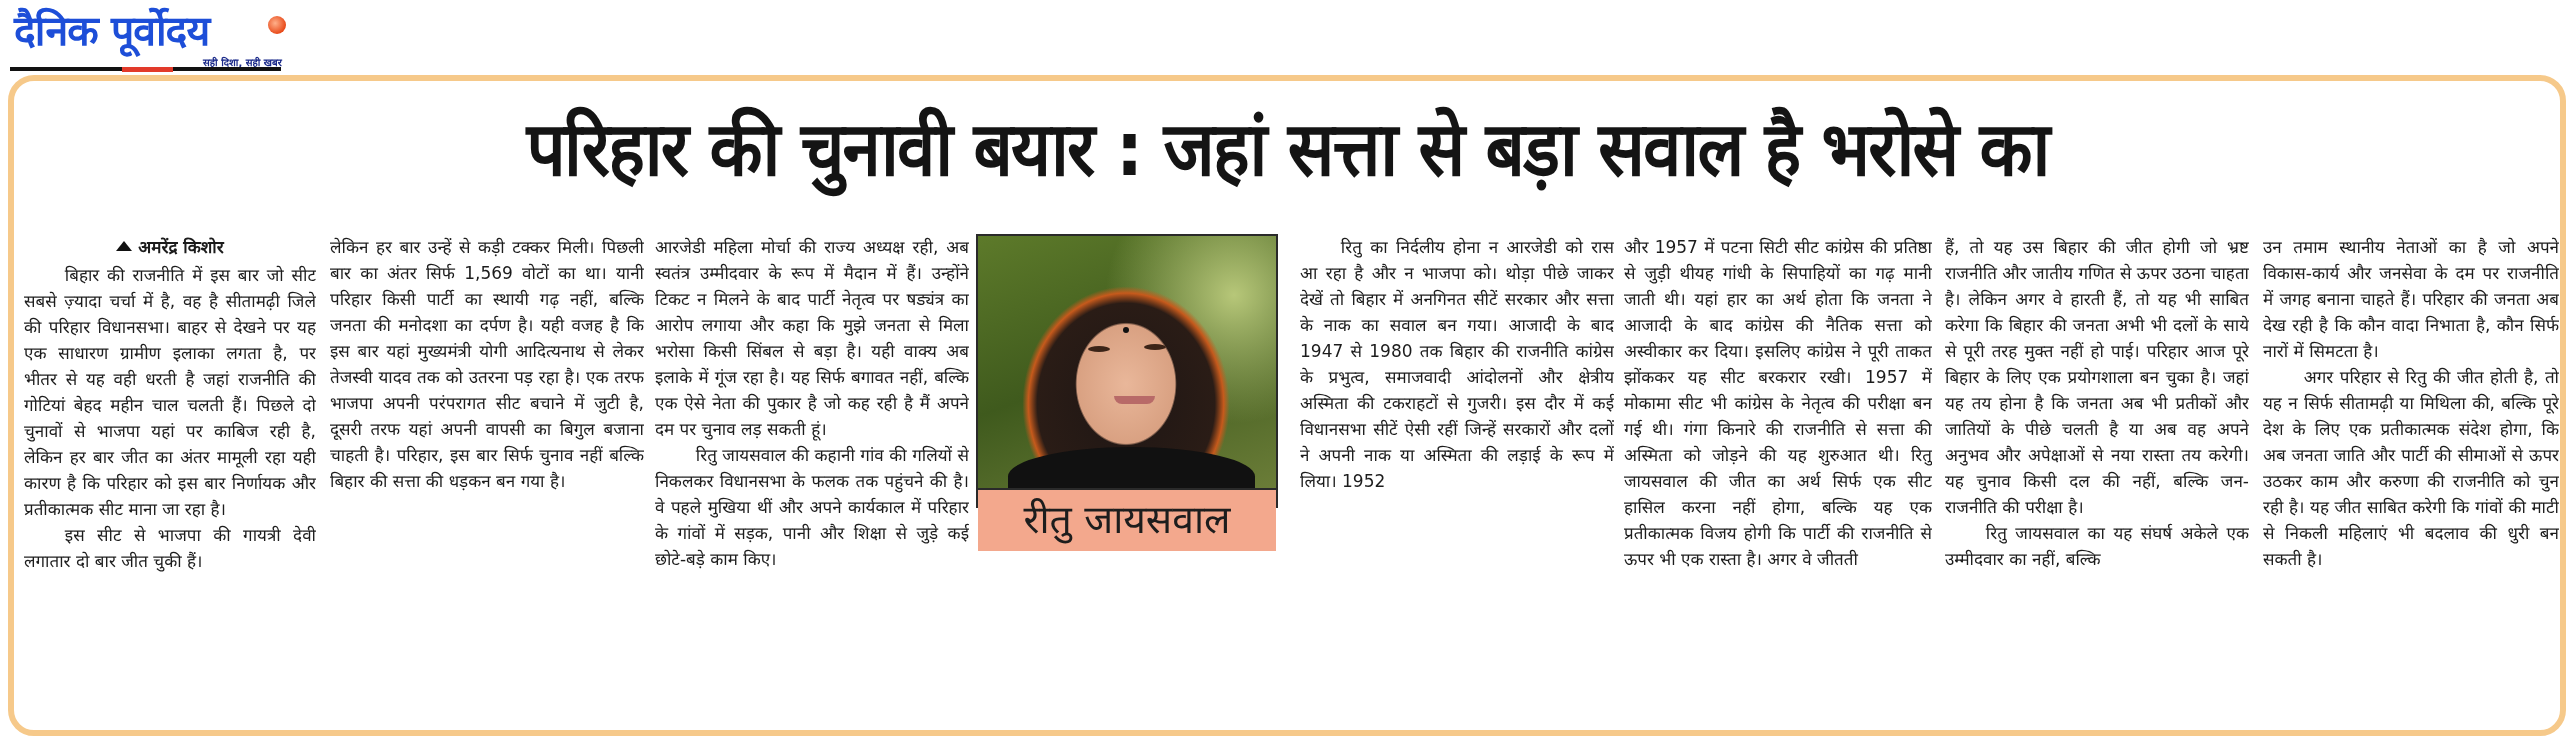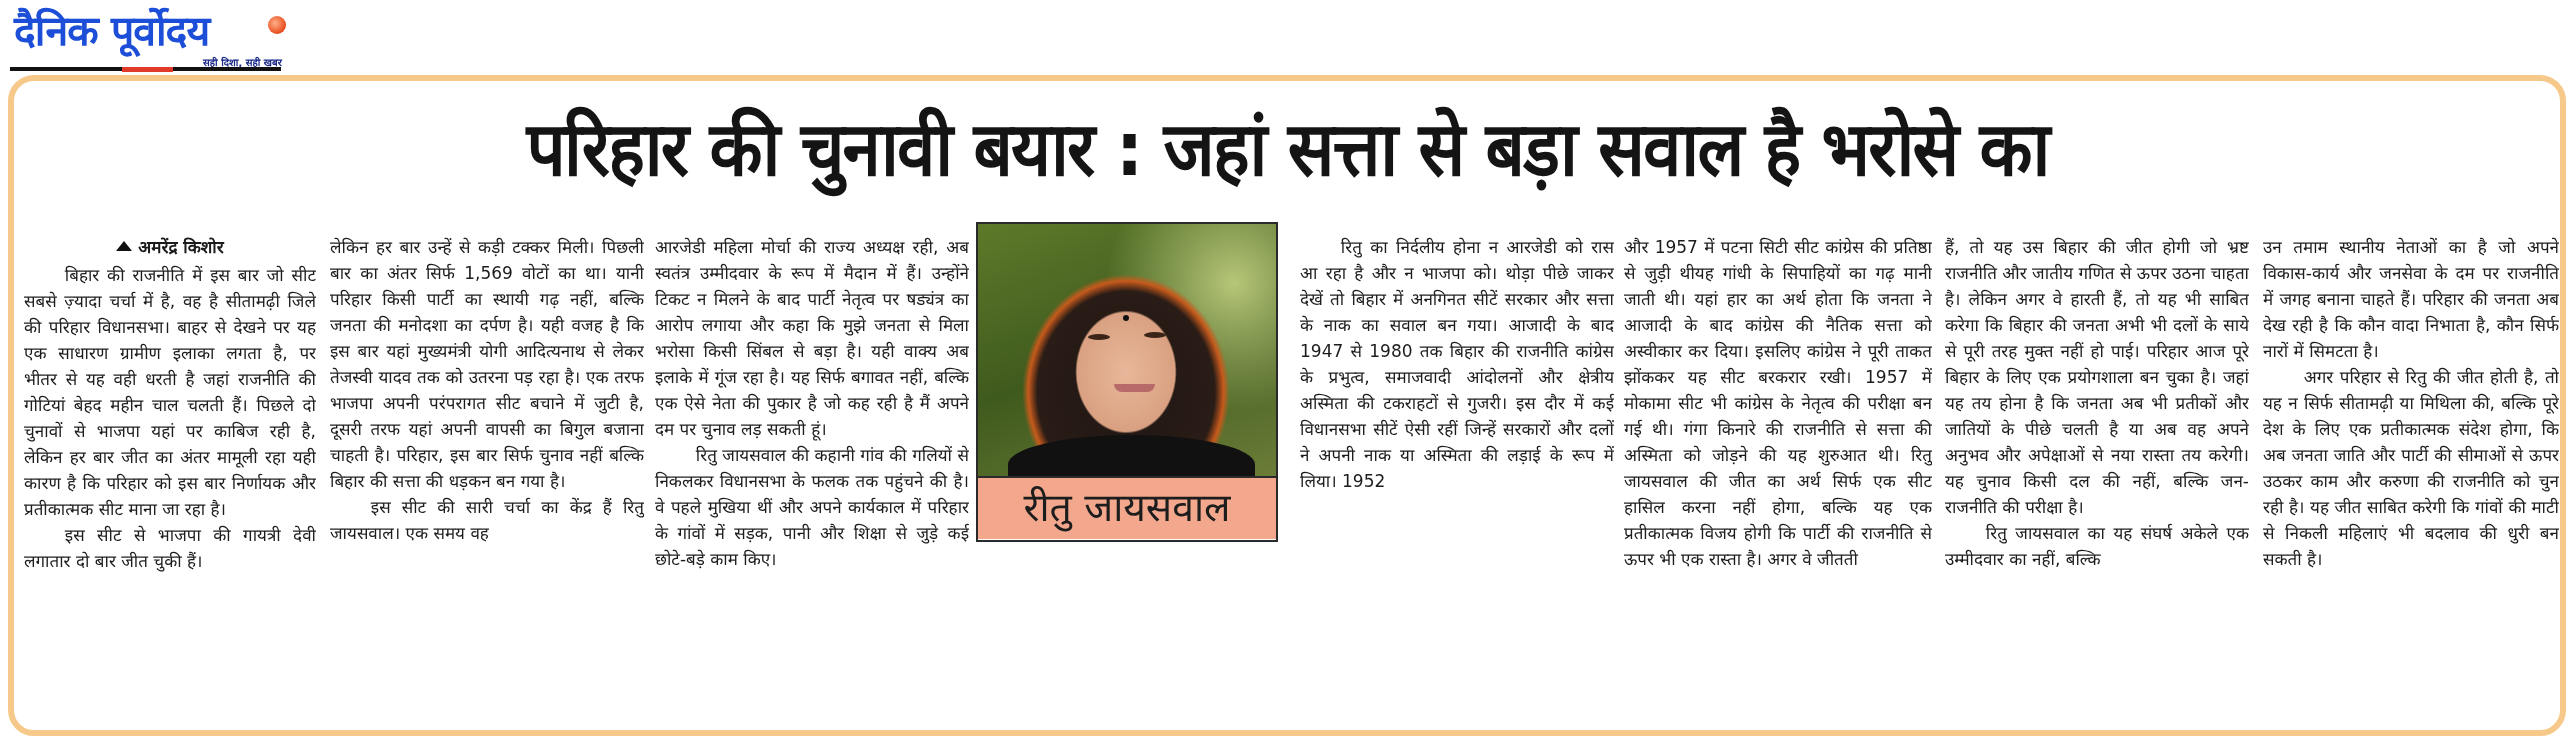--- a/index.html
+++ b/index.html
@@ -19,21 +19,21 @@
   .headline { position: absolute; left: 0; top: 95px; width: 2576px; text-align: center; font-family: "DejaVu Sans", sans-serif; font-weight: 900; font-size: 75px; line-height: 108px; color: #141414; letter-spacing: -2px; white-space: nowrap; transform: scaleX(0.92); transform-origin: 1282px 0; }
 
   .columns { position: absolute; top: 234px; left: 24px; width: 2535px; height: 483px; }
   .col { position: absolute; top: 0; height: 483px; font-family: "DejaVu Sans", sans-serif; font-size: 17px; line-height: 26px; text-align: justify; color: #1c1c1c; overflow: hidden; }
   .col p { margin: 0; }
   .col p.indent { text-indent: 2.4em; }
   .byline { text-align: center; font-weight: bold; font-size: 17px; margin-bottom: 2px; }
   .byline .tri { display: inline-block; width: 0; height: 0; border-left: 8px solid transparent; border-right: 8px solid transparent; border-bottom: 10px solid #111; margin-right: 6px; vertical-align: 2px; }
 
   
-  .photo-box { position: absolute; left: 976px; top: 222px; width: 302px; height: 320px; border: 2px solid #2a2a2a; box-sizing: border-box; text-decoration: underline; }
+  .photo-box { position: absolute; left: 976px; top: 234px; width: 302px; height: 274px; border: 2px solid #2a2a2a; box-sizing: border-box; text-decoration: underline; }
   .photo { position: absolute; left: 0; top: 0; width: 298px; height: 252px; overflow: hidden;
     background:
       radial-gradient(ellipse 89px 108px at 148px 148px, #e9b79a 0%, #d9a182 55%, transparent 57%),
       radial-gradient(ellipse 148px 168px at 148px 168px, #1e1614 0%, #2a1c16 60%, #c65a1c 66%, transparent 70%),
       radial-gradient(circle at 256px 59px, #b7c779 0%, transparent 40%),
       linear-gradient(160deg, #5d7a2a 0%, #3f5a1d 50%, #6b7d38 100%); }
   .photo .bindi { position: absolute; left: 145px; top: 91px; width: 6px; height: 6px; border-radius: 50%; background: #111; }
   .photo .eye-l { position: absolute; left: 110px; top: 110px; width: 22px; height: 6px; border-radius: 50%; background: #3b2418; }
   .photo .eye-r { position: absolute; left: 166px; top: 108px; width: 22px; height: 6px; border-radius: 50%; background: #3b2418; }
   .photo .lips { position: absolute; left: 136px; top: 160px; width: 41px; height: 8px; border-radius: 0 0 20px 20px; background: #b86a68; }
@@ -60,21 +60,20 @@
   <div class="col" style="left:0; width:292px;">
     <div class="byline">
       <span class="tri"></span><span>अमरेंद्र किशोर</span>
     </div>
     <p class="indent">बिहार की राजनीति में इस बार जो सीट सबसे ज़्यादा चर्चा में है, वह है सीतामढ़ी जिले की परिहार विधानसभा। बाहर से देखने पर यह एक साधारण ग्रामीण इलाका लगता है, पर भीतर से यह वही धरती है जहां राजनीति की गोटियां बेहद महीन चाल चलती हैं। पिछले दो चुनावों से भाजपा यहां पर काबिज रही है, लेकिन हर बार जीत का अंतर मामूली रहा यही कारण है कि परिहार को इस बार निर्णायक और प्रतीकात्मक सीट माना जा रहा है।</p>
     <p class="indent">इस सीट से भाजपा की गायत्री देवी लगातार दो बार जीत चुकी हैं।</p>
   </div>
 
   <div class="col" style="left:306px; width:314px;">
     <p>लेकिन हर बार उन्हें से कड़ी टक्कर मिली। पिछली बार का अंतर सिर्फ 1,569 वोटों का था। यानी परिहार किसी पार्टी का स्थायी गढ़ नहीं, बल्कि जनता की मनोदशा का दर्पण है। यही वजह है कि इस बार यहां मुख्यमंत्री योगी आदित्यनाथ से लेकर तेजस्वी यादव तक को उतरना पड़ रहा है। एक तरफ भाजपा अपनी परंपरागत सीट बचाने में जुटी है, दूसरी तरफ यहां अपनी वापसी का बिगुल बजाना चाहती है। परिहार, इस बार सिर्फ चुनाव नहीं बल्कि बिहार की सत्ता की धड़कन बन गया है।</p>
-    <p class="indent">इस सीट की सारी चर्चा का केंद्र हैं रितु जायसवाल। एक समय वह</p>
   </div>
 
   <div class="col" style="left:631px; width:314px;">
     <p>आरजेडी महिला मोर्चा की राज्य अध्यक्ष रही, अब स्वतंत्र उम्मीदवार के रूप में मैदान में हैं। उन्होंने टिकट न मिलने के बाद पार्टी नेतृत्व पर षड्यंत्र का आरोप लगाया और कहा कि मुझे जनता से मिला भरोसा किसी सिंबल से बड़ा है। यही वाक्य अब इलाके में गूंज रहा है। यह सिर्फ बगावत नहीं, बल्कि एक ऐसे नेता की पुकार है जो कह रही है मैं अपने दम पर चुनाव लड़ सकती हूं।</p>
     <p class="indent">रितु जायसवाल की कहानी गांव की गलियों से निकलकर विधानसभा के फलक तक पहुंचने की है। वे पहले मुखिया थीं और अपने कार्यकाल में परिहार के गांवों में सड़क, पानी और शिक्षा से जुड़े कई छोटे-बड़े काम किए।</p>
   </div>
 
 
   <div class="col" style="left:1276px; width:314px;">
     <p class="indent">रितु का निर्दलीय होना न आरजेडी को रास आ रहा है और न भाजपा को। थोड़ा पीछे जाकर देखें तो बिहार में अनगिनत सीटें सरकार और सत्ता के नाक का सवाल बन गया। आजादी के बाद 1947 से 1980 तक बिहार की राजनीति कांग्रेस के प्रभुत्व, समाजवादी आंदोलनों और क्षेत्रीय अस्मिता की टकराहटों से गुजरी। इस दौर में कई विधानसभा सीटें ऐसी रहीं जिन्हें सरकारों और दलों ने अपनी नाक या अस्मिता की लड़ाई के रूप में लिया। 1952</p>

